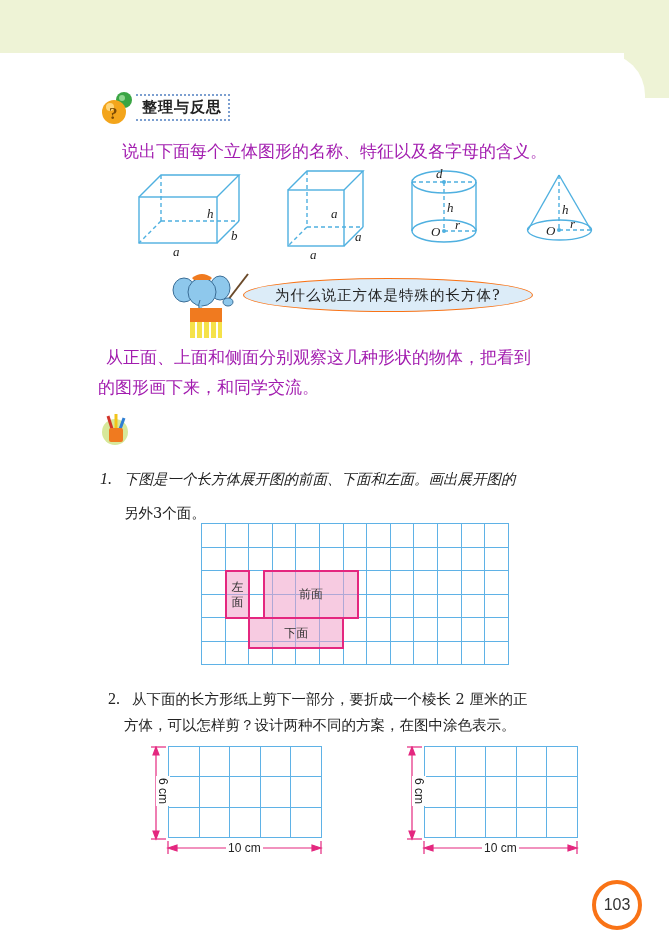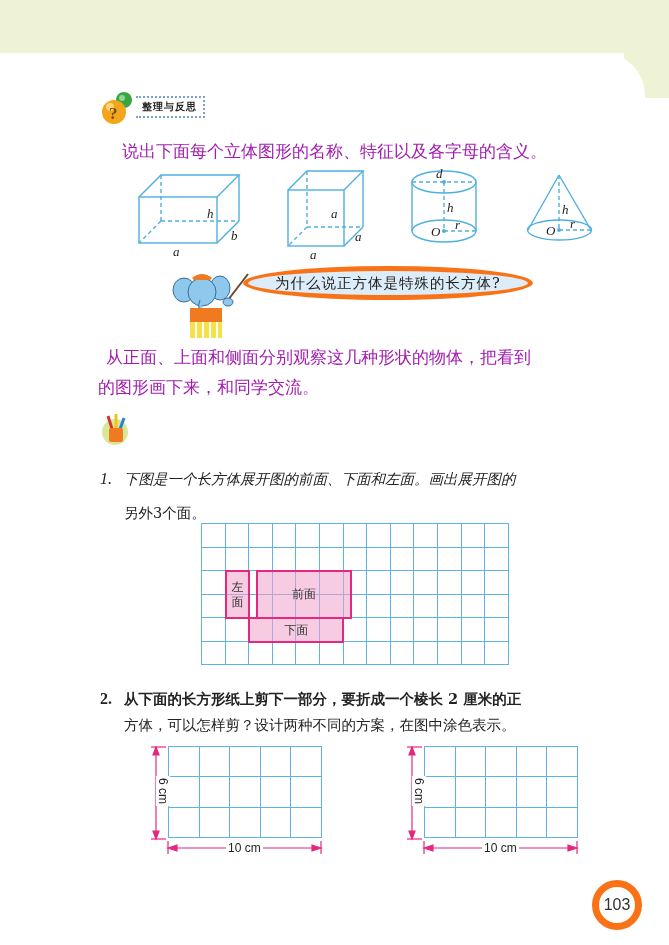--- a/index.html
+++ b/index.html
@@ -5,43 +5,43 @@
   * { box-sizing: border-box; margin: 0; padding: 0; }
   html, body { width: 669px; height: 945px; background: #ffffff; overflow: hidden; }
   body { position: relative; font-family: "DejaVu Serif", "Liberation Serif", serif; color: #222; }
 
   .top-band { position: absolute; left: 0; top: 0; width: 669px; height: 53px; background: #eef3d6; }
   .top-band-tab { position: absolute; right: 0; top: 53px; width: 45px; height: 45px; background: #eef3d6; }
   .top-band-curve { position: absolute; right: 0; top: 53px; width: 90px; height: 45px; background: #fff; border-top-right-radius: 42px; right: 24px; }
 
   .heading { position: absolute; display: flex; align-items: center; }
   .heading .badge { position: relative; width: 34px; height: 34px; }
-  .heading .title-box { margin-left: 2px; padding: 2px 6px; border: 2px dotted #7c9fd0; border-left: none; font-family: "DejaVu Sans", sans-serif; font-weight: bold; font-size: 10px; letter-spacing: 1px; color: #222; }
+  .heading .title-box { margin-left: 2px; padding: 2px 6px; border: 2px dotted #7c9fd0; border-left: none; font-family: "DejaVu Sans", sans-serif; font-weight: bold; font-size: 15px; letter-spacing: 1px; color: #222; }
   .heading.green .title-box { border-color: #4fb8a4; border-style: dashed; }
 
   .para { position: absolute; font-size: 17px; line-height: 30px; color: #a21caf; font-family: "DejaVu Serif", serif; }
   .q { position: absolute; font-size: 14.5px; line-height: 26px; color: #222; font-family: "DejaVu Serif", serif; }
   .q .num { display: inline-block; width: 24px; font-family: "Liberation Serif", serif; font-size: 16px; }
 
   .shape { position: absolute; }
   .shape svg text { font-family: "Liberation Serif", serif; font-style: italic; font-size: 13px; fill: #222; }
 
-  .bubble { position: absolute; left: 243px; top: 266px; width: 290px; height: 34px; background: #dcecf8; border-radius: 50%; border: 5px solid #f97316; display: flex; align-items: center; justify-content: center; font-size: 14.5px; letter-spacing: 1px; color: #222; }
+  .bubble { position: absolute; left: 243px; top: 278px; width: 290px; height: 34px; background: #dcecf8; border-radius: 50%; border: 1px solid #f97316; display: flex; align-items: center; justify-content: center; font-size: 14.5px; letter-spacing: 1px; color: #222; }
 
   .grid1 { position: absolute; left: 201px; top: 523px; display: grid; grid-template-columns: repeat(13, 23.6px); grid-template-rows: repeat(6, 23.5px); border-top: 1.5px solid #5fb2e6; border-left: 1.5px solid #5fb2e6; }
   .grid1 .cell { border-right: 1.5px solid #5fb2e6; border-bottom: 1.5px solid #5fb2e6; }
 
   .face { position: absolute; background: rgba(240,160,200,0.55); border: 2px solid #e4277f; font-size: 12px; color: #333; display: flex; align-items: center; justify-content: center; text-align: center; line-height: 15px; }
 
   .paper { position: absolute; }
   .paper .g { position: absolute; display: grid; grid-template-columns: repeat(5, 30.6px); grid-template-rows: repeat(3, 30.3px); border-top: 1.2px solid #5fb2e6; border-left: 1.2px solid #5fb2e6; }
   .paper .g .cell { border-right: 1.2px solid #5fb2e6; border-bottom: 1.2px solid #5fb2e6; }
   .dim-label { position: absolute; font-family: "Liberation Sans", sans-serif; font-size: 12px; color: #222; background: #fff; padding: 0 2px; }
 
-  .page-num { position: absolute; left: 592px; top: 880px; width: 50px; height: 50px; border-radius: 50%; border: 7px solid #f97316; display: flex; align-items: center; justify-content: center; font-family: "Liberation Sans", sans-serif; font-size: 16px; color: #333; }
+  .page-num { position: absolute; left: 592px; top: 880px; width: 50px; height: 50px; border-radius: 50%; border: 4px solid #f97316; display: flex; align-items: center; justify-content: center; font-family: "Liberation Sans", sans-serif; font-size: 16px; color: #333; }
 </style>
 </head>
 <body>
 
 <div class="top-band"></div>
 <div class="top-band-tab"></div>
 <div class="top-band-curve"></div>
 
 <div class="heading" style="left:100px; top:90px;">
   <div class="badge">
@@ -257,28 +257,28 @@
     <div class="cell"></div>
     <div class="cell"></div>
     <div class="cell"></div>
     <div class="cell"></div>
     <div class="cell"></div>
   </div>
 
 <div class="face" style="left:224.6px; top:570px; width:25.6px; height:49px;">
   <span><span>左</span><br><span>面</span></span>
 </div>
-<div class="face" style="left:256px; top:570px; width:96px; height:49px;">
+<div class="face" style="left:263px; top:570px; width:96px; height:49px;">
   <span>前面</span>
 </div>
-<div class="face" style="left:248.2px; top:617px; width:96px; height:26px;">
+<div class="face" style="left:248.2px; top:617px; width:96px; height:32px;">
   <span>下面</span>
 </div>
 
-<div class="q" style="left:100px; top:686px;font-weight:bold;">
+<div class="q" style="left:108px; top:686px;">
   <span class="num">2.</span><span>从下面的长方形纸上剪下一部分，要折成一个棱长 2 厘米的正</span>
 </div>
 <div class="q" style="left:124px; top:712px;">方体，可以怎样剪？设计两种不同的方案，在图中涂色表示。</div>
 
 <div class="paper" style="left:146px; top:746px; width:180px; height:110px;">
   <div class="g" style="left:22px; top:0;">
       <div class="cell"></div>
       <div class="cell"></div>
       <div class="cell"></div>
       <div class="cell"></div>

